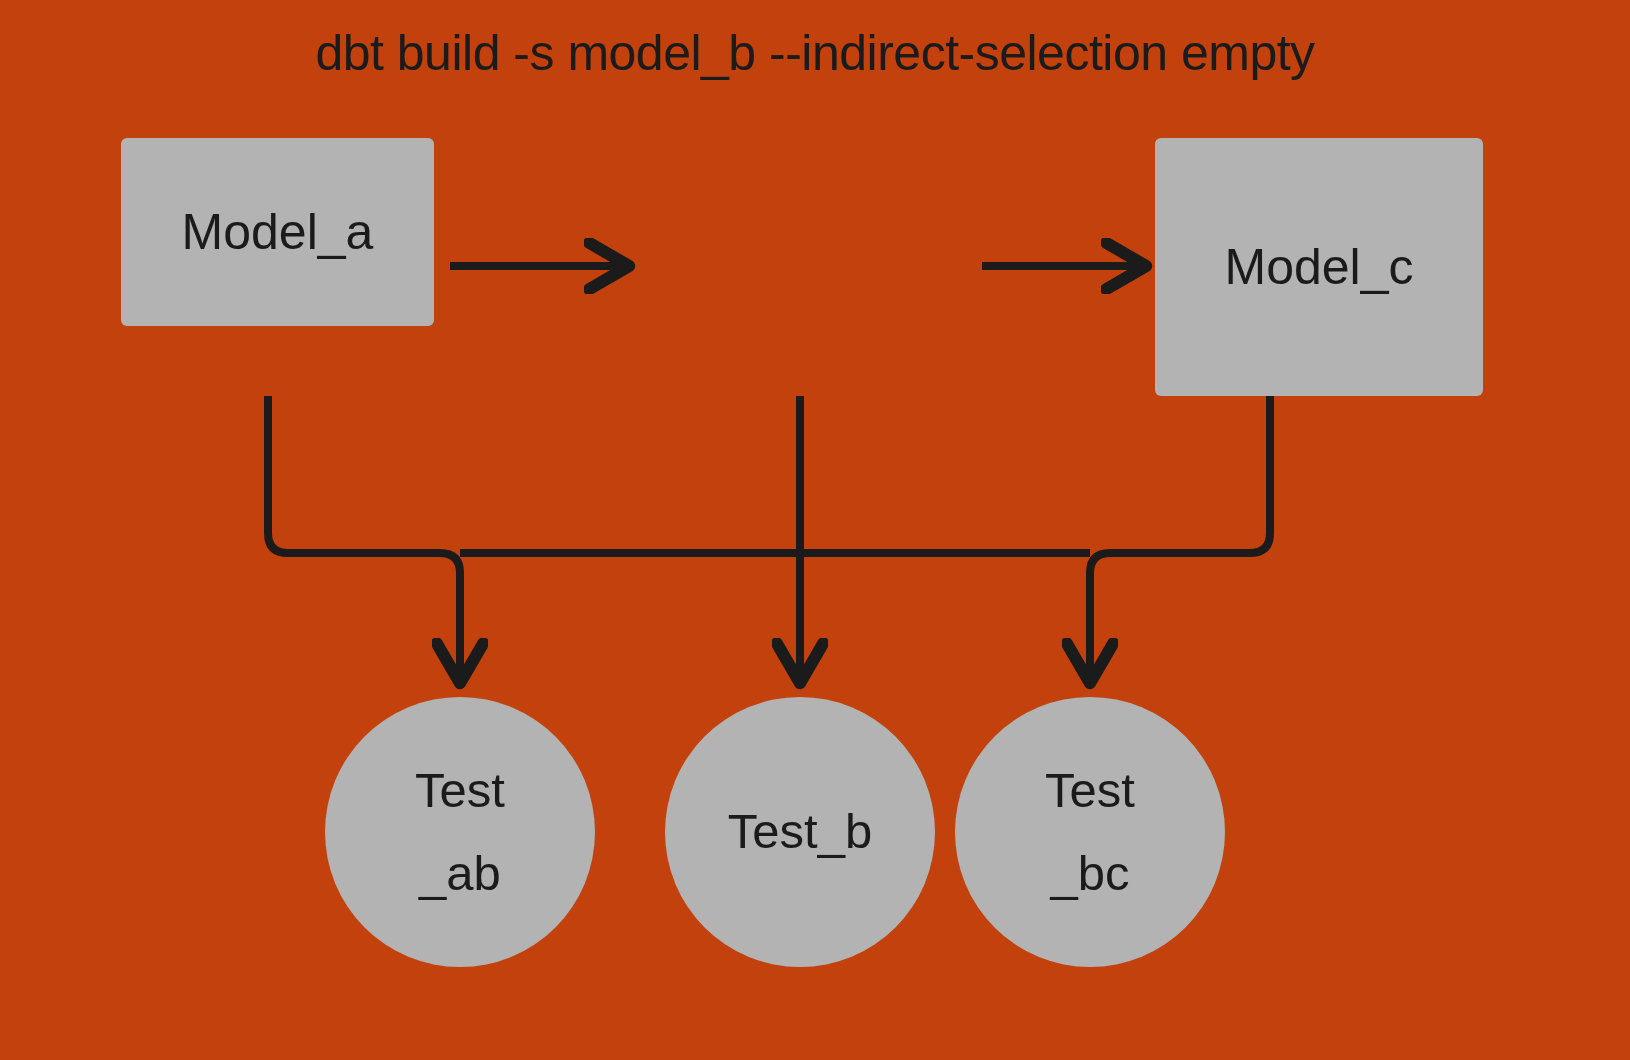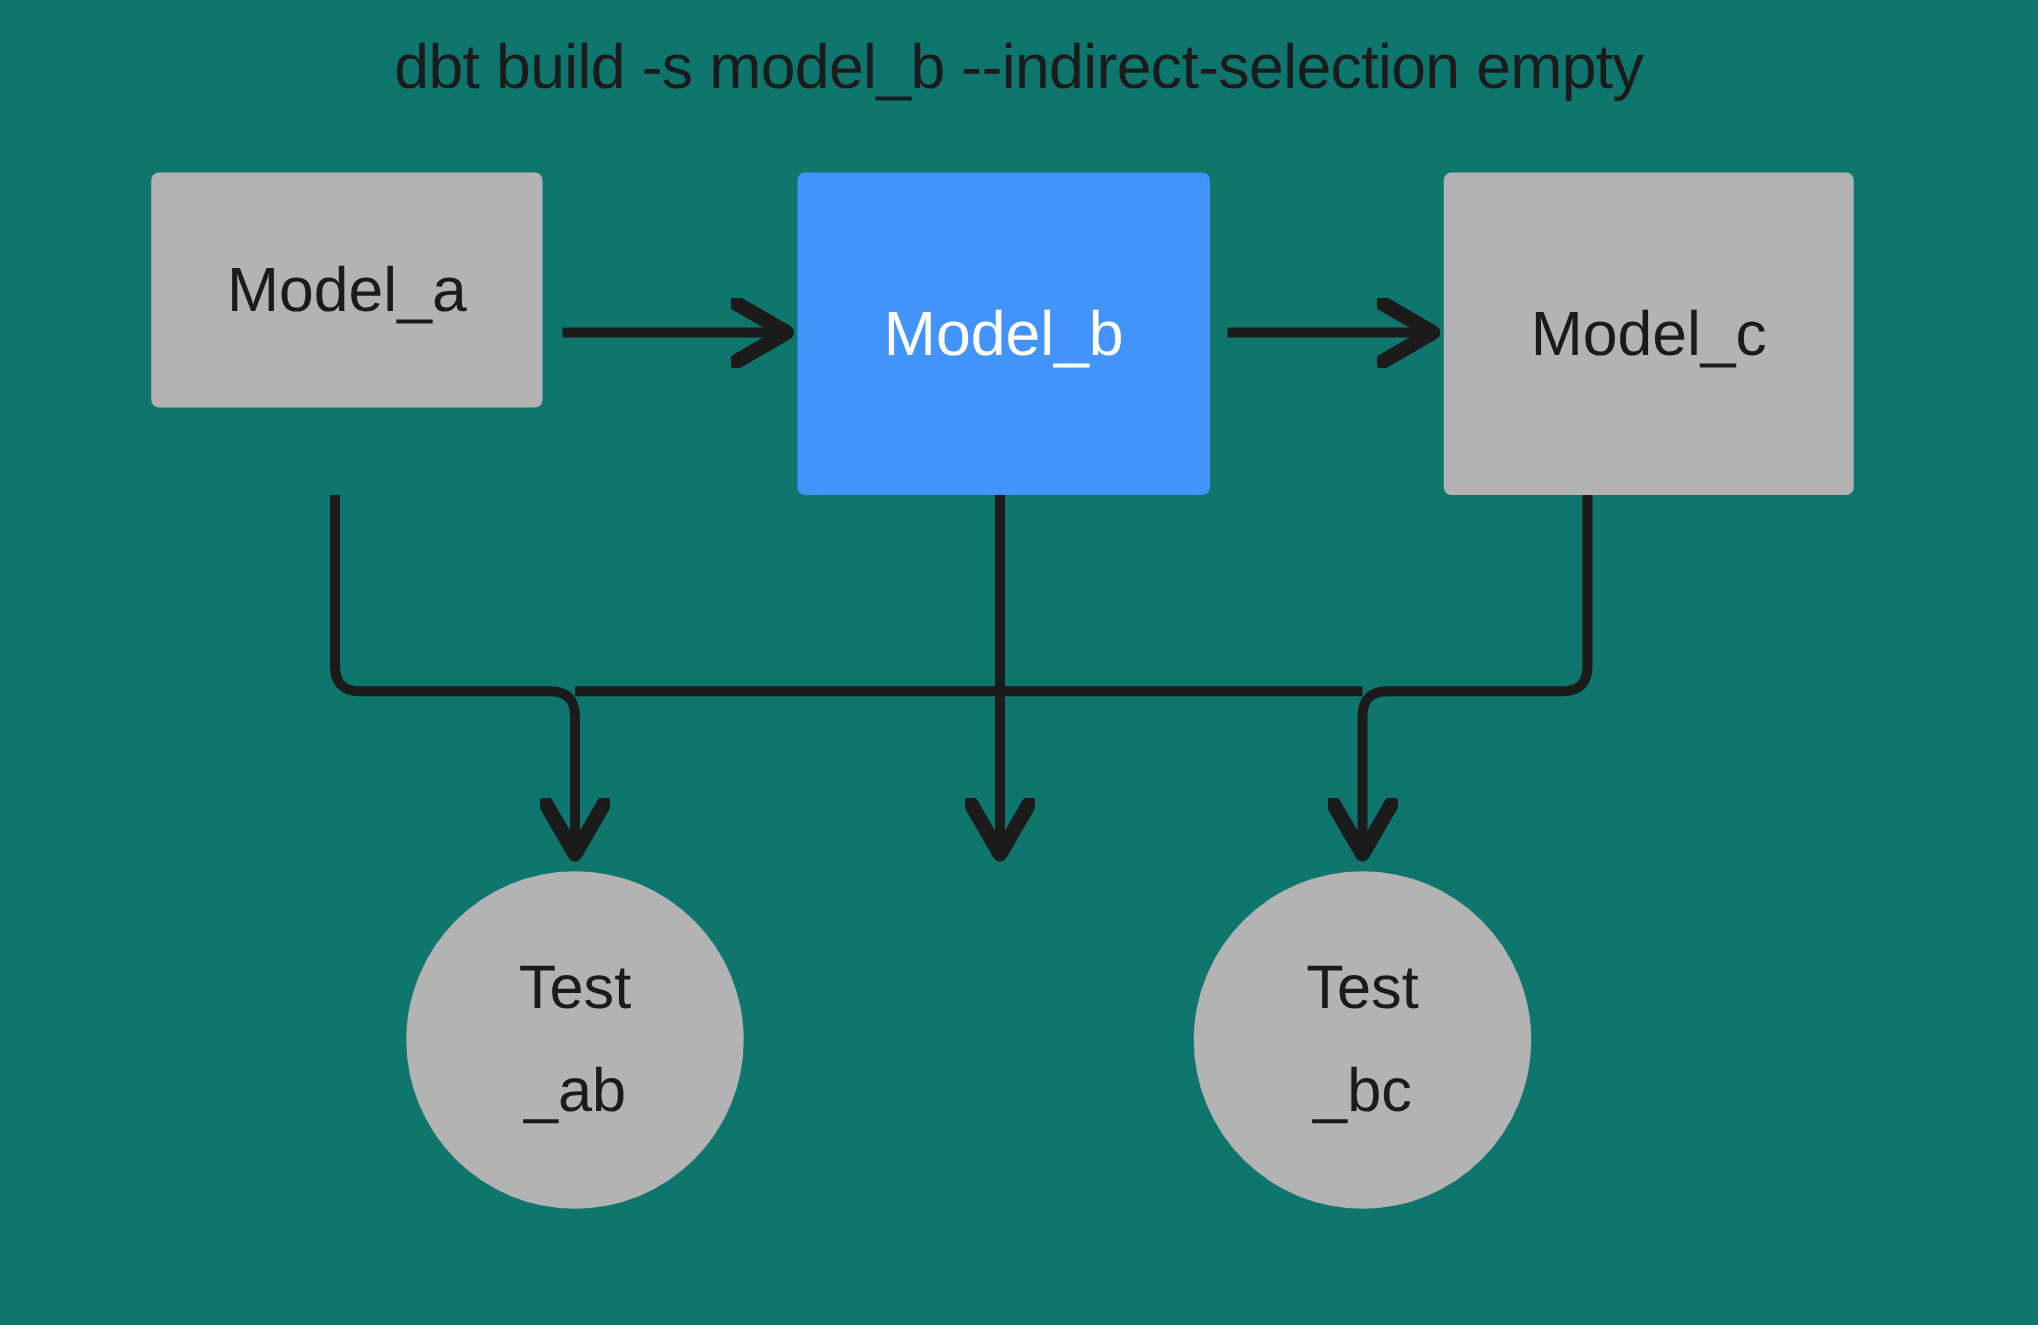--- a/index.html
+++ b/index.html
@@ -8,21 +8,21 @@
     padding: 0;
     background: #ffffff;
   }
   body {
     font-family: "Liberation Sans", sans-serif;
   }
   #canvas {
     position: relative;
     width: 1630px;
     height: 1060px;
-    background: #0f766e;
+    background: #c2410c;
     overflow: hidden;
   }
   #diagram-svg {
     position: absolute;
     left: 0;
     top: 0;
     width: 1630px;
     height: 1060px;
   }
   .title-text {
@@ -109,32 +109,32 @@
 
     <path d="M460,553 L800,553" fill="none" stroke="#1b1b1b" stroke-width="8"></path>
 
     <path d="M800,553 L1090,553" fill="none" stroke="#1b1b1b" stroke-width="8"></path>
   </svg>
 
   <div class="node-box gray" id="box-model-a">
     <span>Model_a</span>
   </div>
 
-  <div class="node-box blue" id="box-model-b">
-    <span>Model_b</span>
-  </div>
 
   <div class="node-box gray" id="box-model-c">
     <span>Model_c</span>
   </div>
 
   <div class="node-circle" id="circle-test-ab">
     <span class="line">Test</span>
     <span class="line">_ab</span>
   </div>
 
+  <div class="node-circle" id="circle-test-b">
+    <span class="line">Test_b</span>
+  </div>
 
   <div class="node-circle" id="circle-test-bc">
     <span class="line">Test</span>
     <span class="line">_bc</span>
   </div>
 
 </div>
 
 </body></html>

